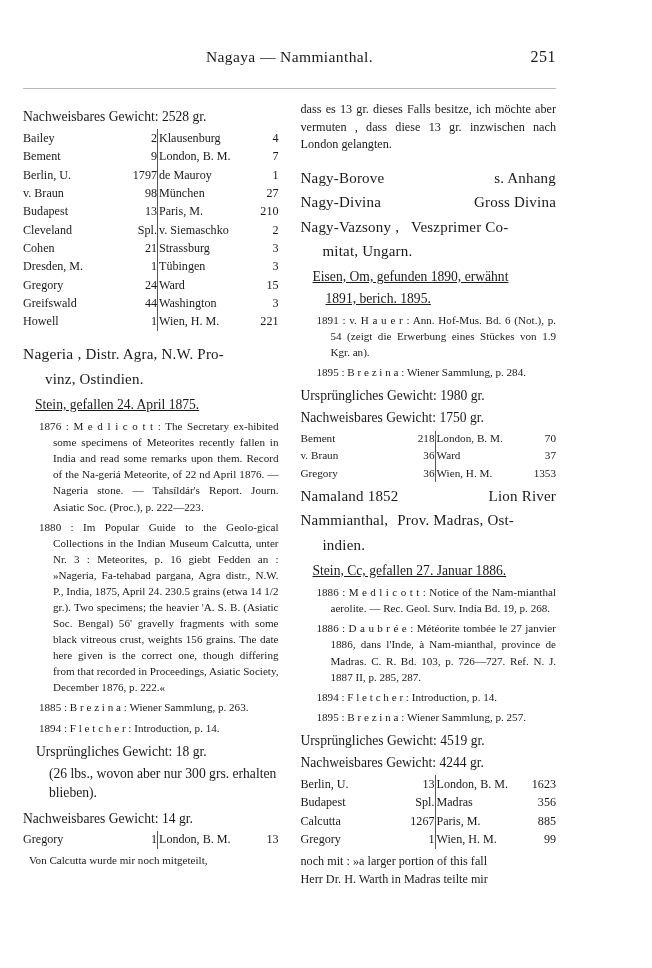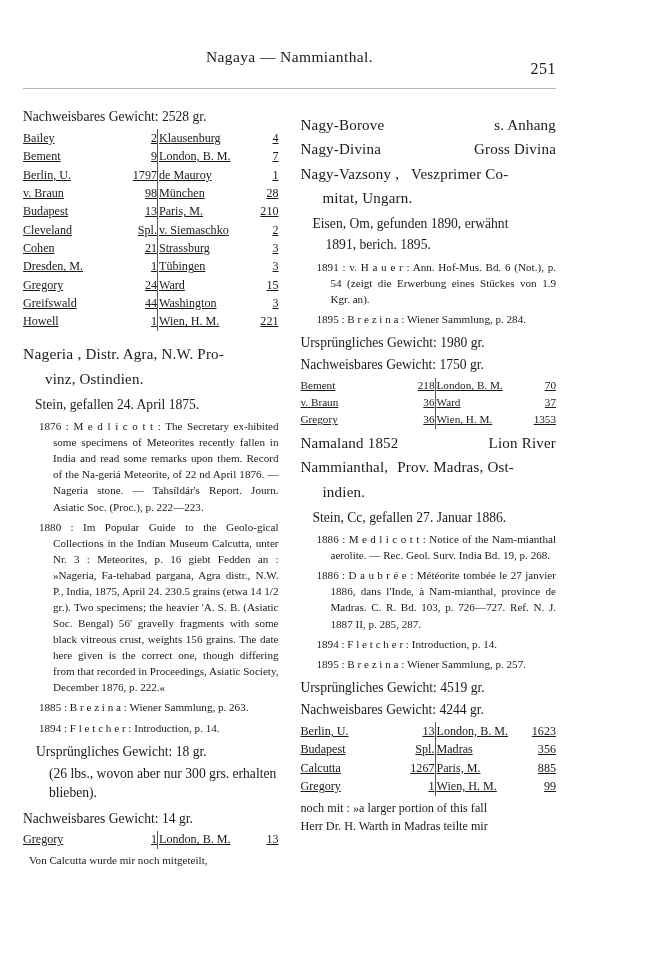--- a/index.html
+++ b/index.html
@@ -27,21 +27,21 @@
   }
   .running-title {
     text-align: center;
     font-size: 15.5px;
     letter-spacing: 0.4px;
     padding-top: 4px;
   }
   .page-number {
     position: absolute;
     right: 0;
-    top: 16px;
+    top: 4px;
     font-size: 16px;
     letter-spacing: 0.5px;
   }
   .rule {
     border: 0;
     border-top: 1px solid #b9b9b9;
     margin: 10px 0 12px 0;
   }
   
   .columns {
@@ -73,20 +73,21 @@
   .flexline {
     display: flex;
     justify-content: space-between;
     align-items: baseline;
   }
   .lead {
     font-size: 13.6px;
     margin: 5px 0 2px 0;
     padding-left: 13px;
     text-indent: -1px;
+    text-decoration: underline;
   }
   .subpara {
     font-size: 11.1px;
     line-height: 1.45;
     margin: 4px 0 4px 0;
     padding-left: 30px;
     text-indent: -14px;
     text-align: justify;
   }
   .weight-line {
@@ -102,21 +103,20 @@
     font-size: 11.1px;
     margin: 0 0 4px 0;
     text-align: justify;
   }
   
   table.specimens {
     width: 100%;
     border-collapse: collapse;
     font-size: 12.1px;
     margin: 2px 0 4px 0;
-    text-decoration: underline;
   }
   table.specimens.small {
     font-size: 11.2px;
   }
   table.specimens td {
     padding: 0.6px 0;
     vertical-align: baseline;
     white-space: nowrap;
   }
   td.n1 { width: 92px; padding-left: 6px;}
@@ -169,21 +169,21 @@
           <td class="v1">1797</td>
           <td class="sep"></td>
           <td class="n2">de Mauroy</td>
           <td class="v2">1</td>
         </tr>
         <tr>
           <td class="n1">v. Braun</td>
           <td class="v1">98</td>
           <td class="sep"></td>
           <td class="n2">München</td>
-          <td class="v2">28</td>
+          <td class="v2">27</td>
         </tr>
         <tr>
           <td class="n1">Budapest</td>
           <td class="v1">13</td>
           <td class="sep"></td>
           <td class="n2">Paris, M.</td>
           <td class="v2">210</td>
         </tr>
         <tr>
           <td class="n1">Cleveland</td>
@@ -257,20 +257,21 @@
           <td class="v2">13</td>
         </tr>
       </tbody>
         </table>
 
       <div class="cont" style="padding-left:6px">Von Calcutta wurde mir noch mitgeteilt,</div>
     </div>
 
     <div class="col right">
 
+      <div class="topline">dass es 13 gr. dieses Falls besitze, ich möchte aber vermuten ,  dass diese 13 gr. inzwischen nach London gelangten.</div>
 
       <h2 class="entry flexline" style="margin-top:14px">
         <span>Nagy-Borove</span>
         <span>s. Anhang</span>
       </h2>
 
       <h2 class="entry flexline" style="margin-top:3px">
         <span>Nagy-Divina</span>
         <span>Gross Divina</span>
       </h2>

